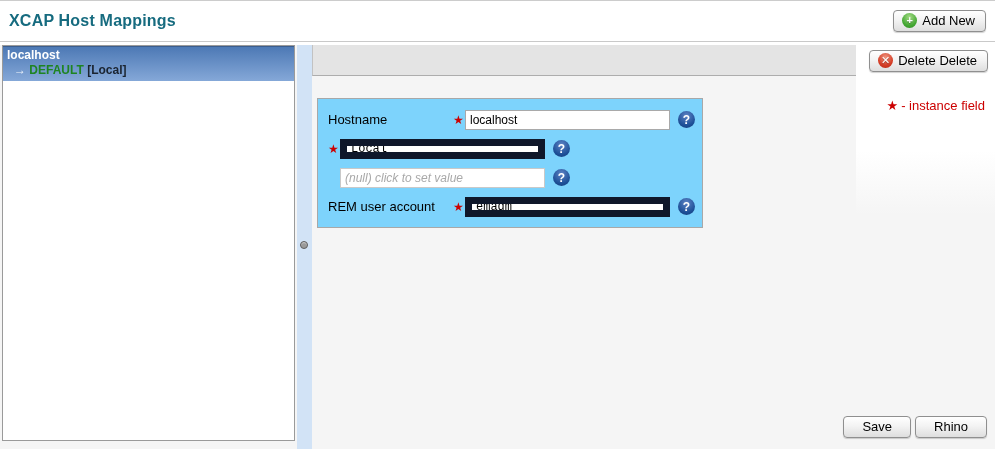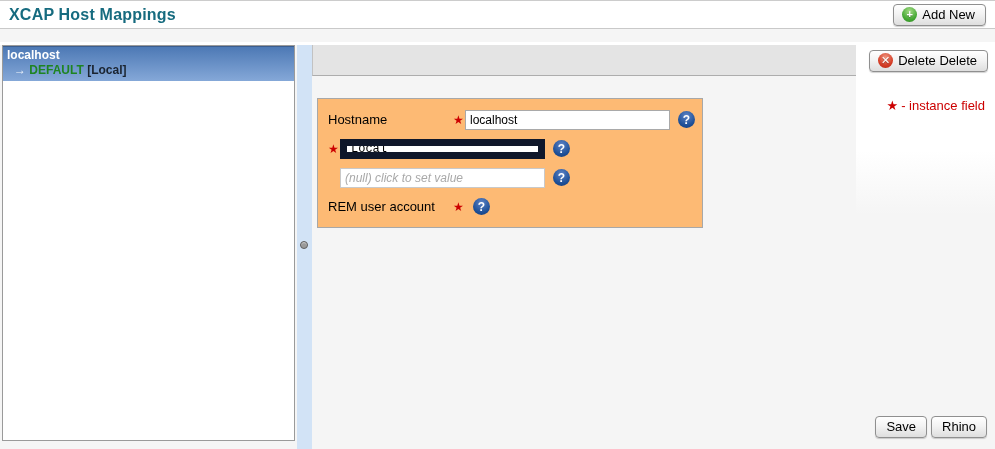--- a/index.html
+++ b/index.html
@@ -6,38 +6,38 @@
   html,body { width:995px; height:449px; overflow:hidden; }
   body {
     font-family:"Liberation Sans","DejaVu Sans",sans-serif;
     background:#f5f5f5;
     border-top:1px solid #cccccc;
     position:relative;
   }
 
   
   .header {
-    position:absolute; top:0; left:0; right:0; height:28px;
+    position:absolute; top:0; left:0; right:0; height:41px;
     background:#ffffff; border-bottom:1px solid #c9c9c9;
     display:flex; align-items:center; justify-content:space-between;
     padding:0 9px;
   }
   .page-title { color:#166b7f; font-size:16px; font-weight:bold; letter-spacing:0.2px; }
 
   
   .btn {
     display:inline-flex; align-items:center; gap:5px;
     padding:2px 10px 3px 8px; font-size:13px; color:#000;
     font-family:"Liberation Sans","DejaVu Sans",sans-serif;
     background:linear-gradient(#ffffff,#f3f3f3 45%,#dedede);
     border:1px solid #8f8f8f; border-radius:4px;
     box-shadow:0 1px 1px rgba(0,0,0,0.18);
     cursor:pointer; white-space:nowrap;
   }
-  .btn-plain { padding:2px 10px 3px; }
+  .btn-plain { padding:2px 18px 3px; }
   .icn {
     width:15px; height:15px; border-radius:50%;
     display:inline-flex; align-items:center; justify-content:center;
     color:#fff; font-weight:bold; font-size:11px; line-height:1;
     text-shadow:0 1px 1px rgba(0,0,0,0.3); flex:0 0 auto;
   }
   .icn-add { background:radial-gradient(circle at 50% 28%,#a5dc86,#45a834 62%,#2e8b22); }
   .icn-del { background:radial-gradient(circle at 50% 28%,#ef937d,#d43c25 62%,#b02914); }
 
   
@@ -82,21 +82,21 @@
 
   .legend {
     position:absolute; top:53px; right:10px;
     color:#cc0000; font-size:13px; white-space:nowrap;
   }
   .legend .star { font-size:13px; margin-right:3px; }
 
   
   .form-box {
     position:absolute; left:5px; top:53px; width:386px;
-    background:#fdba74; border:1px solid #a8a8a8;
+    background:#7dd3fc; border:1px solid #a8a8a8;
     padding:6px 9px 6px 10px;
   }
   .form-row { display:flex; align-items:center; height:29px; }
   .f-label { width:125px; font-size:13px; color:#000; flex:0 0 auto; }
   .f-star { width:12px; color:#cc0000; font-size:12px; flex:0 0 auto; }
   .f-input {
     width:205px; height:20px; padding:1px 4px; font-size:12px;
     font-family:"Liberation Sans","DejaVu Sans",sans-serif;
     background:#ffffff; flex:0 0 auto; outline:none;
   }
@@ -172,20 +172,21 @@
 
       <div class="form-row">
         <span class="f-star"></span>
         <input class="f-input b-light" type="text" placeholder="(null) click to set value" style="">
         <span class="icn-help">?</span>
       </div>
 
       <div class="form-row">
         <span class="f-label">REM user account</span>
         <span class="f-star">★</span>
+        <input class="f-input b-dark" type="text" value="emadm" style="">
         <span class="icn-help">?</span>
       </div>
 
     </div>
 
     <div class="footer-actions">
       <button class="btn btn-plain">Save</button>
       <button class="btn btn-plain">Rhino</button>
     </div>
   </div>

